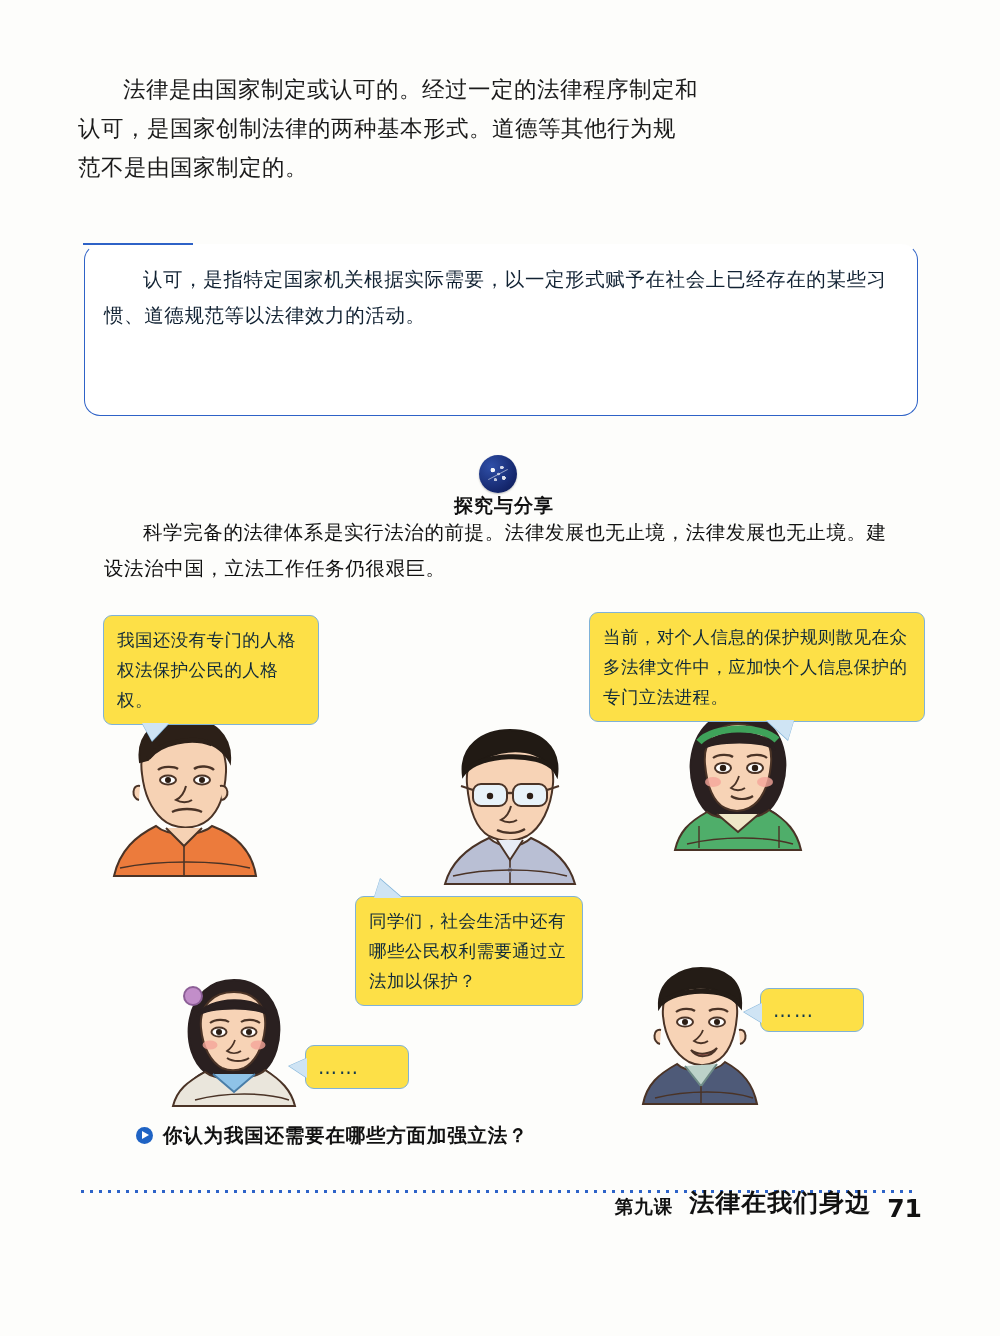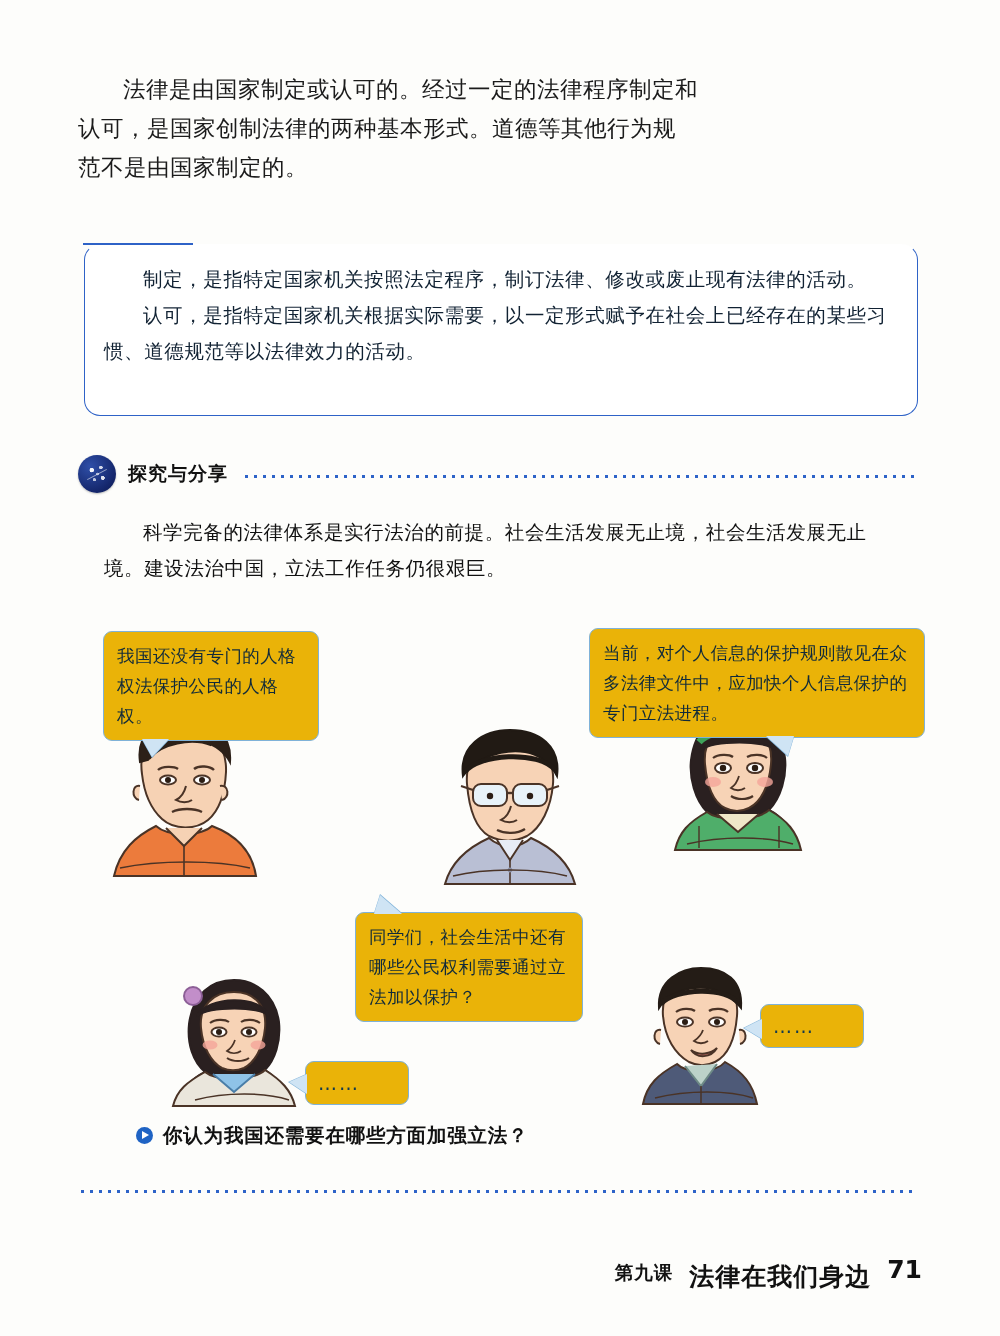--- a/index.html
+++ b/index.html
@@ -68,44 +68,43 @@
   }
   .link-text {
     position:absolute; left:104px; top:262px; width:800px;
     font-size:19.5px; line-height:36px; color:#123;
     font-family:"DejaVu Sans", sans-serif;
     letter-spacing:0.6px;
   }
   .link-text p { margin:0; text-indent:2em; }
 
   
-  #explore-head { left:78px; top:455px; width:840px; }
+  #explore-head { left:78px; top:455px; width:840px;flex-direction:column; }
   #explore-head .sec-rule {
     flex:1; height:3px;
     background-image:radial-gradient(circle, #2d63c8 0 1.6px, transparent 1.8px);
     background-size:9px 3px; background-repeat:repeat-x;
     position:relative; top:2px;
   }
   .explore-text {
     position:absolute; left:104px; top:515px; width:800px;
     font-size:19.5px; line-height:36px; color:#111;
     letter-spacing:0.6px;
   }
   .explore-text p { margin:0; text-indent:2em; }
 
   
   .bubble {
     position:absolute;
-    background:#eab308; border:1.3px solid #7fb2d8; border-radius:9px;
+    background:#fde047; border:1.3px solid #7fb2d8; border-radius:9px;
     color:#143;
     font-size:17.5px; line-height:30px;
     padding:9px 13px; box-sizing:border-box;
     letter-spacing:0.4px;
     color:#102a3a;
-    margin-top:16px;
   }
   .bubble .tail, .bubble .tail2 { position:absolute; width:0; height:0; }
 
   #b1 { left:103px; top:615px; width:216px; }
   #b1 .tail { left:38px; bottom:-17px;
     border-left:10px solid transparent; border-right:17px solid transparent;
     border-top:18px solid #cfe4f4; filter:drop-shadow(0 1px 0 #7fb2d8); }
 
   #b2 { left:589px; top:612px; width:336px; }
   #b2 .tail { left:176px; bottom:-19px;
@@ -144,22 +143,22 @@
     border-left:7px solid #fff; border-top:4.5px solid transparent; border-bottom:4.5px solid transparent;
   }
 
   
   .footer-rule {
     position:absolute; left:78px; top:1190px; width:840px; height:3px;
     background-image:radial-gradient(circle, #2d63c8 0 1.5px, transparent 1.8px);
     background-size:9px 3px; background-repeat:repeat-x;
   }
   .footer {
-    position:absolute; right:78px; top:1260px;
-    display:flex; align-items:flex-start; gap:16px;
+    position:absolute; right:78px; top:1186px;
+    display:flex; align-items:flex-end; gap:16px;
     font-weight:bold;
   }
   .footer-lesson { font-size:18.5px; letter-spacing:1px; color:#111; }
   .footer-title  { font-size:25px; letter-spacing:1px; color:#111; }
   .footer-page   { font-size:25px; color:#111; line-height:20px; }
 
   
   .fig { position:absolute; }
   #fig-boy-left   { left:96px;  top:700px;  width:190px; height:195px; }
   #fig-teacher    { left:415px; top:718px;  width:190px; height:175px; }
@@ -172,32 +171,31 @@
 
 <div class="page">
 
   <div class="intro">
     <p>法律是由国家制定或认可的。经过一定的法律程序制定和认可，是国家创制法律的两种基本形式。道德等其他行为规范不是由国家制定的。</p>
   </div>
 
 
   <div class="link-box"></div>
   <div class="link-text">
-    <p>制定，是指特定国家机关按照法定程序，制订法律、修改或废止现有法律的活动。</p>
     <p>认可，是指特定国家机关根据实际需要，以一定形式赋予在社会上已经存在的某些习惯、道德规范等以法律效力的活动。</p>
   </div>
 
   <div class="sec-head" id="explore-head">
     <span class="sec-icon"></span>
     <span class="sec-title">探究与分享</span>
     <span class="sec-rule"></span>
   </div>
 
   <div class="explore-text">
-    <p>科学完备的法律体系是实行法治的前提。社会生活发展无止境，社会生活发展无止境。建设法治中国，立法工作任务仍很艰巨。</p>
+    <p>科学完备的法律体系是实行法治的前提。法律发展也无止境，法律发展也无止境。建设法治中国，立法工作任务仍很艰巨。</p>
   </div>
 
   <svg class="fig" id="fig-boy-left" viewBox="0 0 190 195">
     <g stroke="#4a3326" stroke-width="2" fill="none">
       <path d="M46 74 C42 46 58 26 86 26 C114 26 131 44 130 72 C129 92 124 110 112 120 C100 130 78 130 66 119 C54 108 48 92 46 74 Z" fill="#f6d2b4"></path>
       <path d="M44 62 C40 34 60 18 88 18 C118 18 136 36 134 62 C130 54 120 44 104 41 C86 38 62 44 52 60 Z" fill="#2c2018" stroke="#2c2018"></path>
       <path d="M52 58 C64 42 96 36 116 44" stroke="#2c2018" stroke-width="5"></path>
       <ellipse cx="72" cy="80" rx="8" ry="4.5" fill="#fff"></ellipse>
       <ellipse cx="106" cy="80" rx="8" ry="4.5" fill="#fff"></ellipse>
       <circle cx="72" cy="80" r="3" fill="#2b1d14" stroke="none"></circle>

